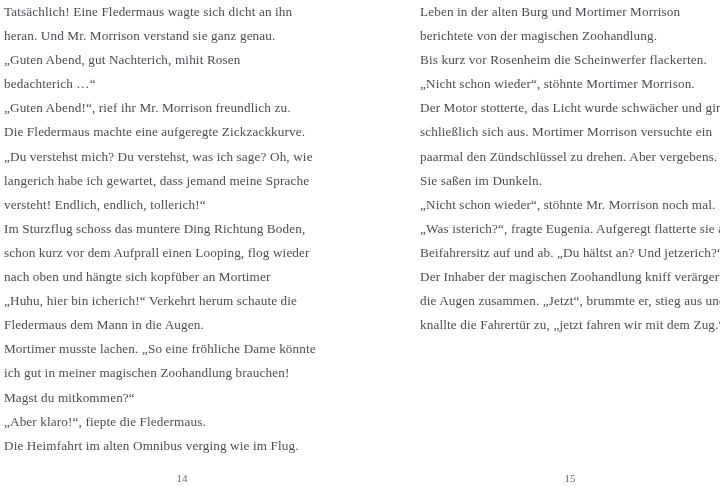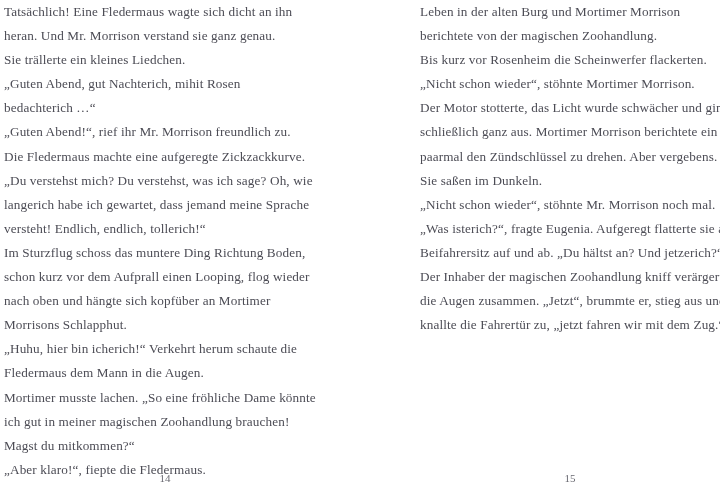--- a/index.html
+++ b/index.html
@@ -45,64 +45,62 @@
     color: #4c4c55;
   }
 
   .folio {
     position: absolute;
     font-size: 11px;
     line-height: 14px;
     color: #6a6a72;
     text-align: center;
   }
-  .folio-left  { left: 0;   width: 330px; top: 471px; }
+  .folio-left  { left: 17px;   width: 330px; top: 471px; }
   .folio-right { left: 60px; width: 300px; top: 471px; }
 </style>
 </head>
 <body>
 
 <div class="spread">
 
   <div class="page page-left">
     <div class="textblock">
       <div class="line">Tatsächlich! Eine Fledermaus wagte sich dicht an ihn</div>
       <div class="line">heran. Und Mr. Morrison verstand sie ganz genau.</div>
-      <div class="line">Sie trällerte ein kleines Liedchen.</div>
       <div class="line">„Guten Abend, gut Nachterich, mihit Rosen</div>
       <div class="line">bedachterich …“</div>
       <div class="line">„Guten Abend!“, rief ihr Mr. Morrison freundlich zu.</div>
       <div class="line">Die Fledermaus machte eine aufgeregte Zickzackkurve.</div>
       <div class="line">„Du verstehst mich? Du verstehst, was ich sage? Oh, wie</div>
       <div class="line">langerich habe ich gewartet, dass jemand meine Sprache</div>
       <div class="line">versteht! Endlich, endlich, tollerich!“</div>
       <div class="line">Im Sturzflug schoss das muntere Ding Richtung Boden,</div>
       <div class="line">schon kurz vor dem Aufprall einen Looping, flog wieder</div>
       <div class="line">nach oben und hängte sich kopfüber an Mortimer</div>
-      <div class="line">Morrisons Schlapphut.</div>
       <div class="line">„Huhu, hier bin icherich!“ Verkehrt herum schaute die</div>
       <div class="line">Fledermaus dem Mann in die Augen.</div>
       <div class="line">Mortimer musste lachen. „So eine fröhliche Dame könnte</div>
       <div class="line">ich gut in meiner magischen Zoohandlung brauchen!</div>
       <div class="line">Magst du mitkommen?“</div>
       <div class="line">„Aber klaro!“, fiepte die Fledermaus.</div>
       <div class="line">Die Heimfahrt im alten Omnibus verging wie im Flug.</div>
 
     </div>
     <div class="folio folio-left">14</div>
   </div>
 
   <div class="page page-right">
     <div class="textblock">
       <div class="line">Leben in der alten Burg und Mortimer Morrison</div>
       <div class="line">berichtete von der magischen Zoohandlung.</div>
       <div class="line">Bis kurz vor Rosenheim die Scheinwerfer flackerten.</div>
       <div class="line">„Nicht schon wieder“, stöhnte Mortimer Morrison.</div>
       <div class="line">Der Motor stotterte, das Licht wurde schwächer und ging</div>
-      <div class="line">schließlich ganz aus. Mortimer Morrison berichtete ein</div>
+      <div class="line">schließlich sich aus. Mortimer Morrison versuchte ein</div>
       <div class="line">paarmal den Zündschlüssel zu drehen. Aber vergebens.</div>
       <div class="line">Sie saßen im Dunkeln.</div>
       <div class="line">„Nicht schon wieder“, stöhnte Mr. Morrison noch mal.</div>
       <div class="line">„Was isterich?“, fragte Eugenia. Aufgeregt flatterte sie am</div>
       <div class="line">Beifahrersitz auf und ab. „Du hältst an? Und jetzerich?“</div>
       <div class="line">Der Inhaber der magischen Zoohandlung kniff verärgert</div>
       <div class="line">die Augen zusammen. „Jetzt“, brummte er, stieg aus und</div>
       <div class="line">knallte die Fahrertür zu, „jetzt fahren wir mit dem Zug.“</div>
     </div>
     <div class="folio folio-right">15</div>

